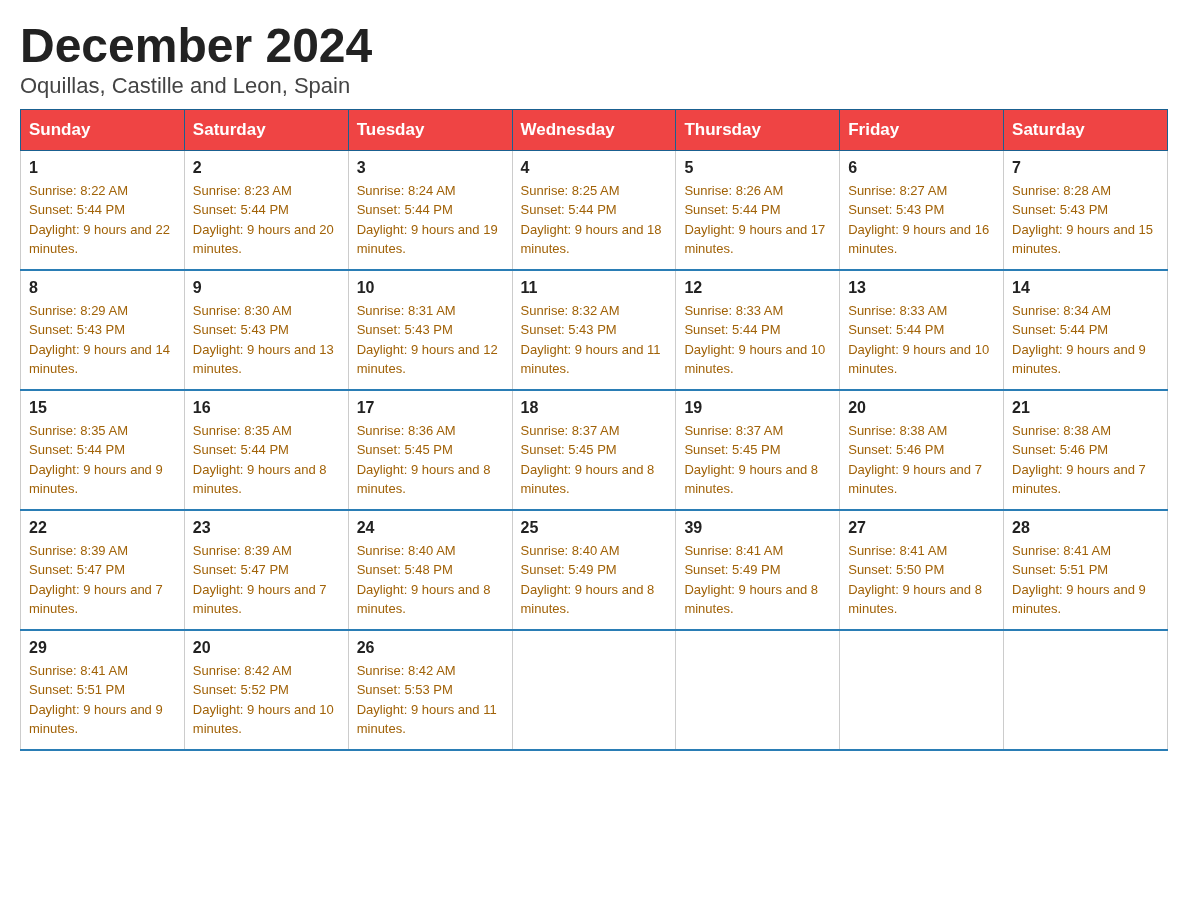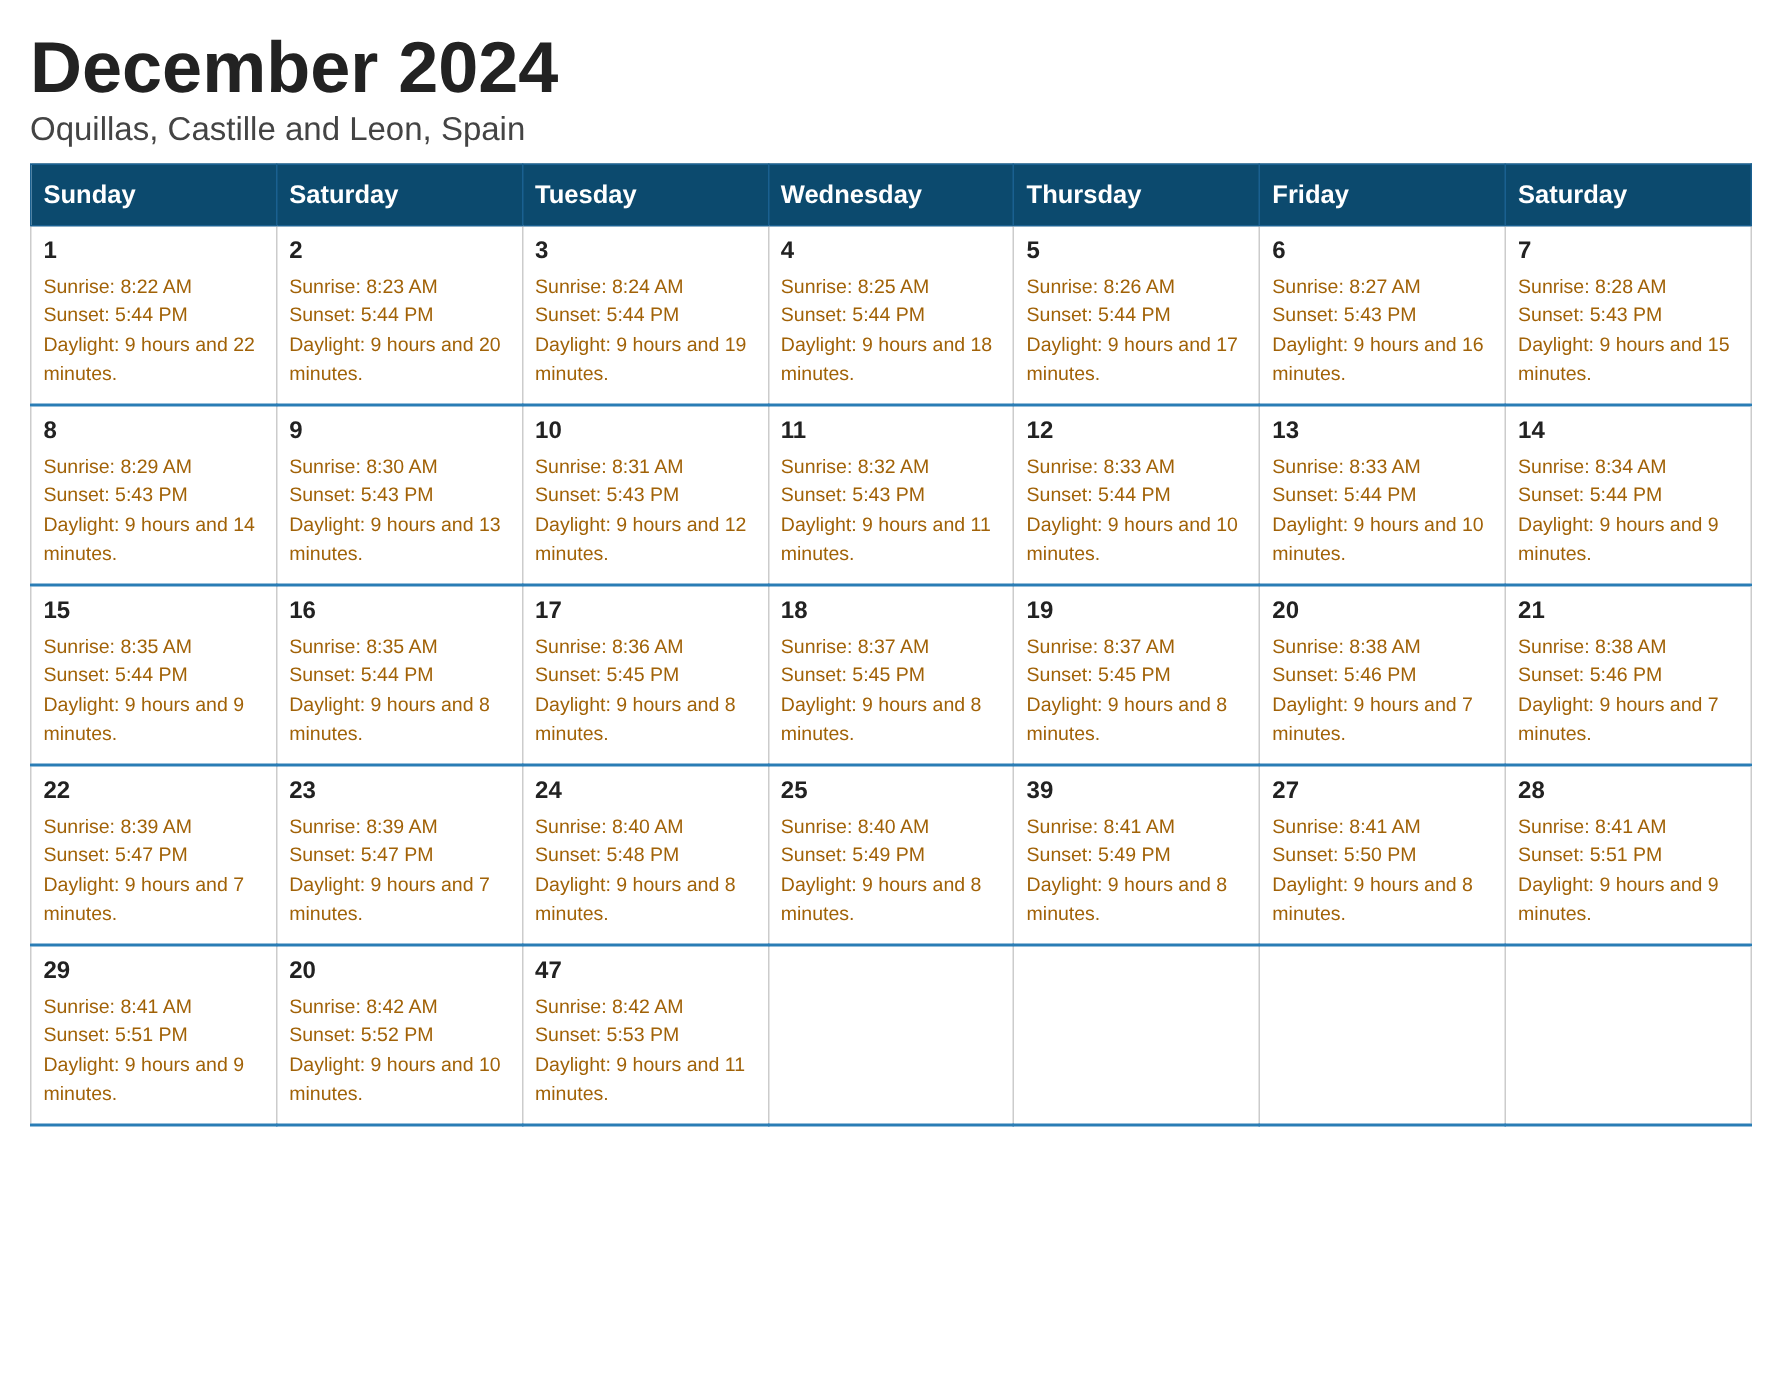--- a/index.html
+++ b/index.html
@@ -51,21 +51,21 @@
       font-size: 22px;
       font-weight: normal;
       color: #444;
     }
     .calendar {
       width: 100%;
       border-collapse: collapse;
       margin-top: 8px;
     }
     .calendar thead th {
-      background: #0c4a6e;
+      background: #ef4444;
       color: #fff;
       font-size: 17px;
       font-weight: bold;
       padding: 10px 8px;
       text-align: left;
       border: 1px solid #1a6090;
     }
     .calendar tbody td {
       vertical-align: top;
       border: 1px solid #ccc;
@@ -237,21 +237,21 @@
       <tr>
         <td>
           <div class="day-number">29</div>
         <div class="day-info">Sunrise: 8:41 AM<br>Sunset: 5:51 PM<br>Daylight: 9 hours and 9 minutes.</div>
         </td>
         <td>
           <div class="day-number">20</div>
         <div class="day-info">Sunrise: 8:42 AM<br>Sunset: 5:52 PM<br>Daylight: 9 hours and 10 minutes.</div>
         </td>
         <td>
-          <div class="day-number">47</div>
+          <div class="day-number">26</div>
         <div class="day-info">Sunrise: 8:42 AM<br>Sunset: 5:53 PM<br>Daylight: 9 hours and 11 minutes.</div>
         </td>
         <td class="empty-cell"></td>
         <td class="empty-cell"></td>
         <td class="empty-cell"></td>
         <td class="empty-cell"></td>
       </tr>
     </tbody>
 </table>
 

